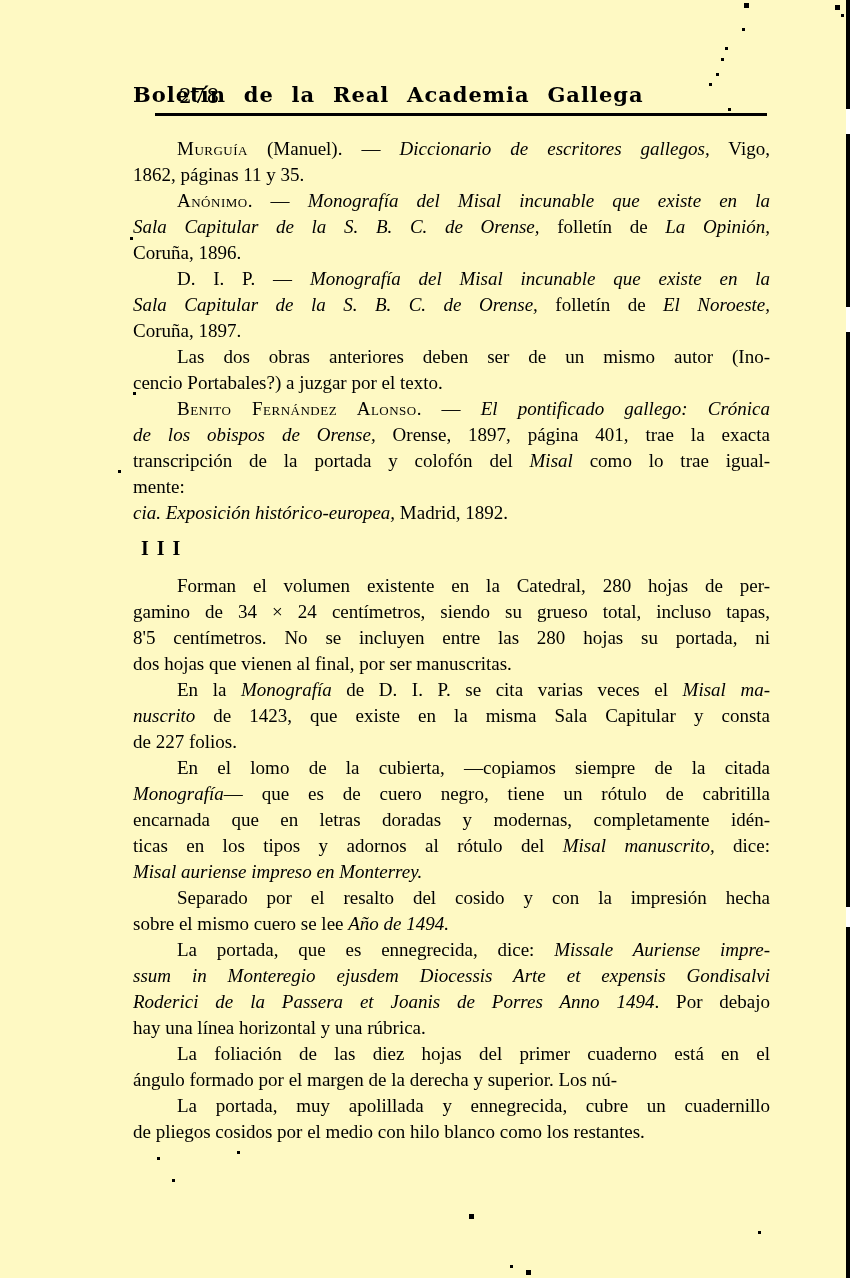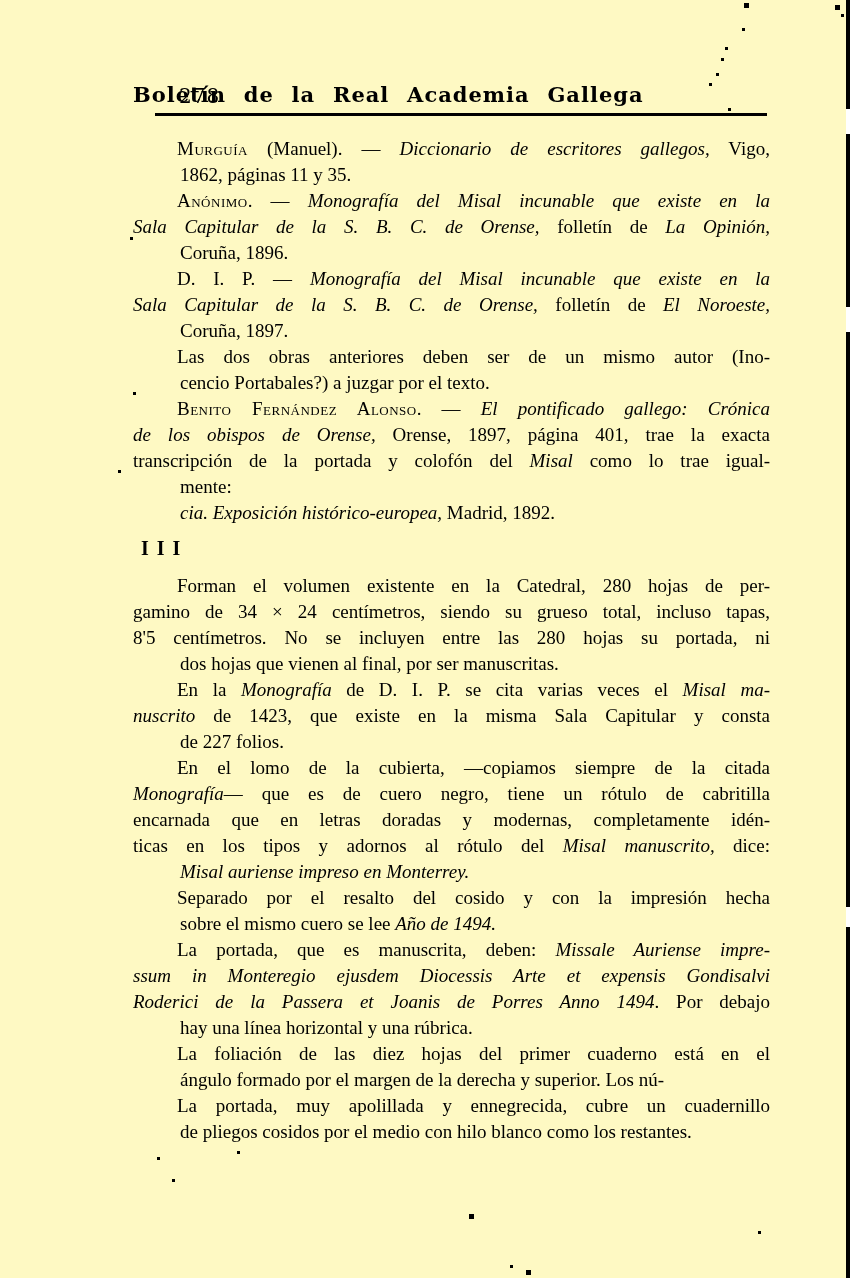--- a/index.html
+++ b/index.html
@@ -44,21 +44,21 @@
     left: 133px; top: 136px; width: 637px;
     font-size: 19px;
     line-height: 26px;
   }
   .para { margin: 0; }
   .line {
     text-align: justify;
     text-align-last: justify;
     white-space: normal;
   }
-  .line.last { text-align-last: left; margin-left: 47px; }
+  .line.last { text-align-last: left; }
   .line.first { text-indent: 44px; }
   .it { font-style: italic; }
   .sc { font-variant-caps: small-caps; letter-spacing: 0.5px; }
   .sec-heading {
     text-align: left;
     font-weight: bold;
     font-size: 20px;
     letter-spacing: 8px;
     padding-left: 8px; 
     margin: 9px 0 12px 0;
@@ -156,21 +156,21 @@
         <div class="line"><span class="it">Monografía</span><span>— que es de cuero negro, tiene un rótulo de cabritilla</span></div>
         <div class="line"><span>encarnada que en letras doradas y modernas, completamente idén-</span></div>
         <div class="line"><span>ticas en los tipos y adornos al rótulo del </span><span class="it">Misal manuscrito,</span><span> dice:</span></div>
         <div class="line last"><span class="it">Misal auriense impreso en Monterrey.</span></div>
       </div>
       <div class="para">
         <div class="line first"><span>Separado por el resalto del cosido y con la impresión hecha</span></div>
         <div class="line last"><span>sobre el mismo cuero se lee </span><span class="it">Año de 1494.</span></div>
       </div>
       <div class="para">
-        <div class="line first"><span>La portada, que es manuscrita, deben: </span><span class="it">Missale Auriense impre-</span></div>
+        <div class="line first"><span>La portada, que es ennegrecida, dice: </span><span class="it">Missale Auriense impre-</span></div>
         <div class="line"><span class="it">ssum in Monteregio ejusdem Diocessis Arte et expensis Gondisalvi</span></div>
         <div class="line"><span class="it">Roderici de la Passera et Joanis de Porres Anno 1494</span><span>. Por debajo</span></div>
         <div class="line last"><span>hay una línea horizontal y una rúbrica.</span></div>
       </div>
       <div class="para">
         <div class="line first"><span>La foliación de las diez hojas del primer cuaderno está en el</span></div>
         <div class="line last"><span>ángulo formado por el margen de la derecha y superior. Los nú-</span></div>
       </div>
       <div class="para">
         <div class="line first"><span>La portada, muy apolillada y ennegrecida, cubre un cuadernillo</span></div>

